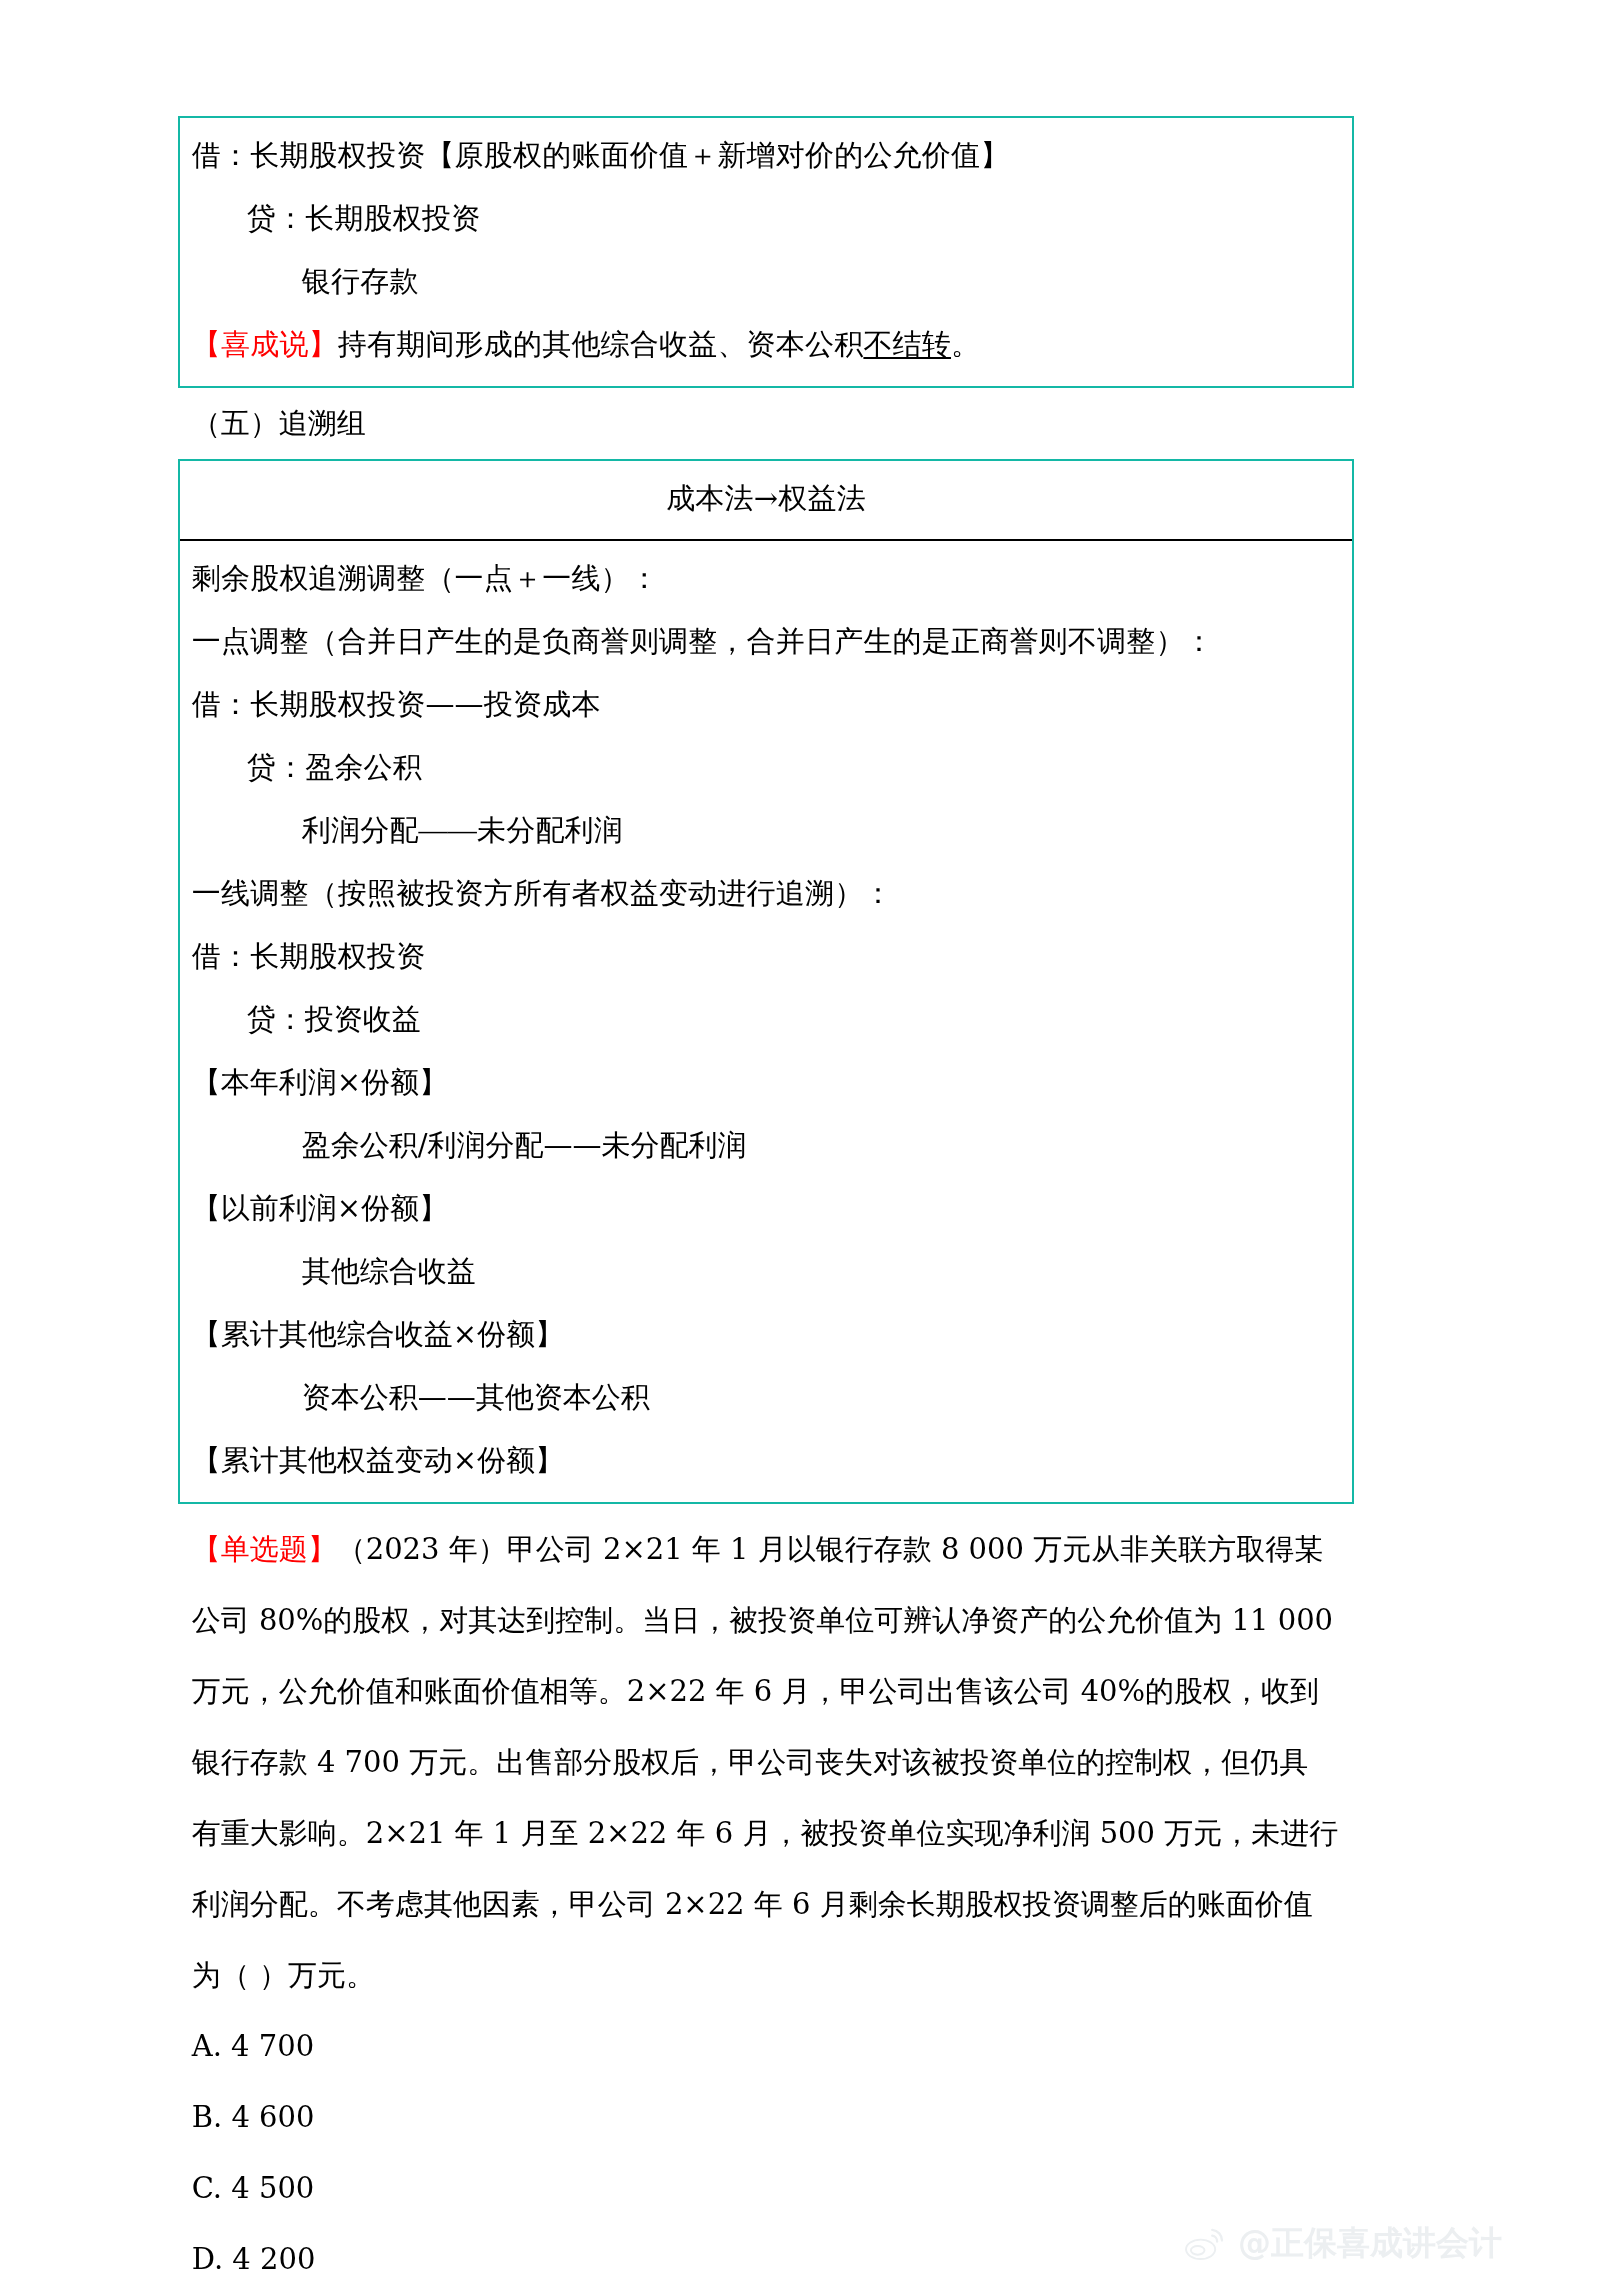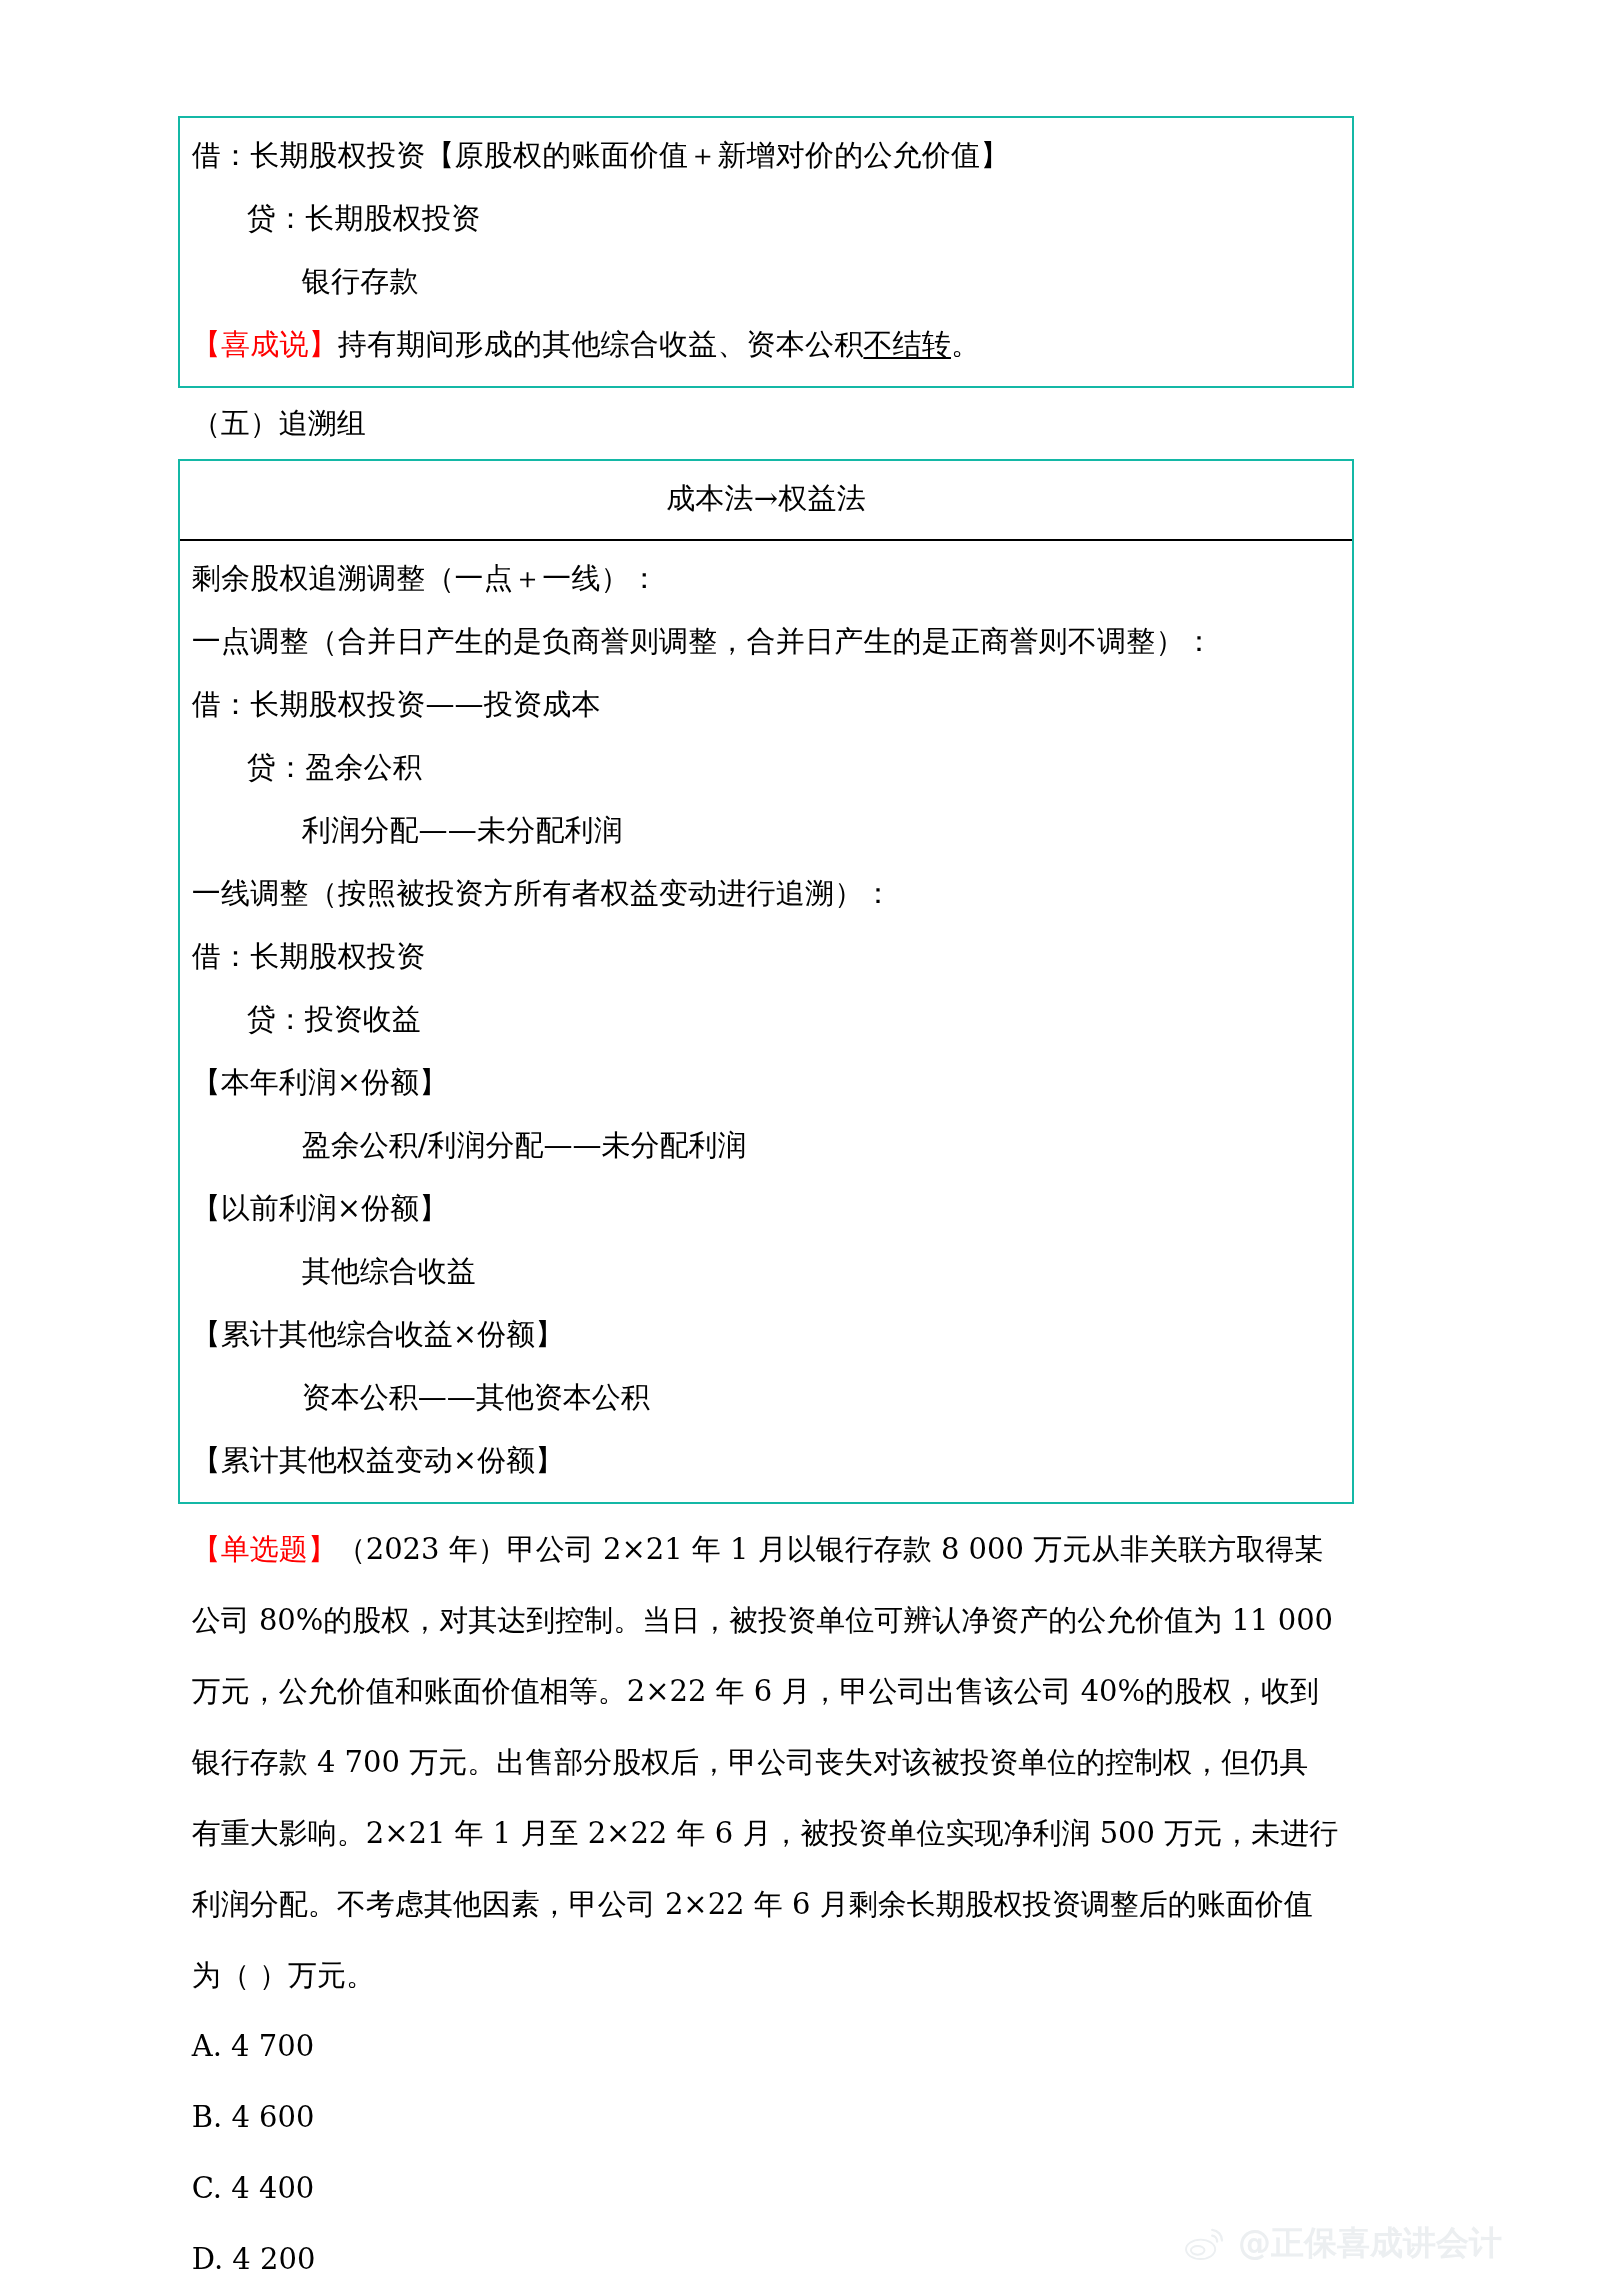--- a/index.html
+++ b/index.html
@@ -41,21 +41,21 @@
   }
 
   .ln {
     font-size: 29px;
     line-height: 63px;
     white-space: nowrap;
     letter-spacing: 0.2px;
   }
 
   .ind1 { padding-left: 55px; }
-  .ind2 { padding-left: 110px; }
+  .ind2 { padding-left: 110px; font-family: Liberation Serif, serif; }
 
   .red { color: #ff0000; }
   .uline { text-decoration: underline; text-underline-offset: 2.9px; }
 
   .sec-title {
     font-size: 29px;
     line-height: 71px;
     padding-left: 13.7px;
   }
 
@@ -176,21 +176,21 @@
   <div class="qline"><span class="red">【单选题】</span><span>（2023 年）甲公司 2×21 年 1 月以银行存款 8 000 万元从非关联方取得某</span></div>
   <div class="qline">公司 80%的股权，对其达到控制。当日，被投资单位可辨认净资产的公允价值为 11 000</div>
   <div class="qline">万元，公允价值和账面价值相等。2×22 年 6 月，甲公司出售该公司 40%的股权，收到</div>
   <div class="qline">银行存款 4 700 万元。出售部分股权后，甲公司丧失对该被投资单位的控制权，但仍具</div>
   <div class="qline">有重大影响。2×21 年 1 月至 2×22 年 6 月，被投资单位实现净利润 500 万元，未进行</div>
   <div class="qline">利润分配。不考虑其他因素，甲公司 2×22 年 6 月剩余长期股权投资调整后的账面价值</div>
   <div class="qline">为（   ）万元。</div>
 
   <div class="opt">A. 4 700</div>
   <div class="opt">B. 4 600</div>
-  <div class="opt">C. 4 400</div>
+  <div class="opt">C. 4 500</div>
   <div class="opt">D. 4 200</div>
 
   <div class="ansline"><span class="red">【答案】</span><span class="red">B</span></div>
   <div class="ansline"><span class="red">【解析】</span></div>
 
   <div style="height:13.7px"></div>
 
   <table class="tbl3">
     <tbody>
         <tr>

